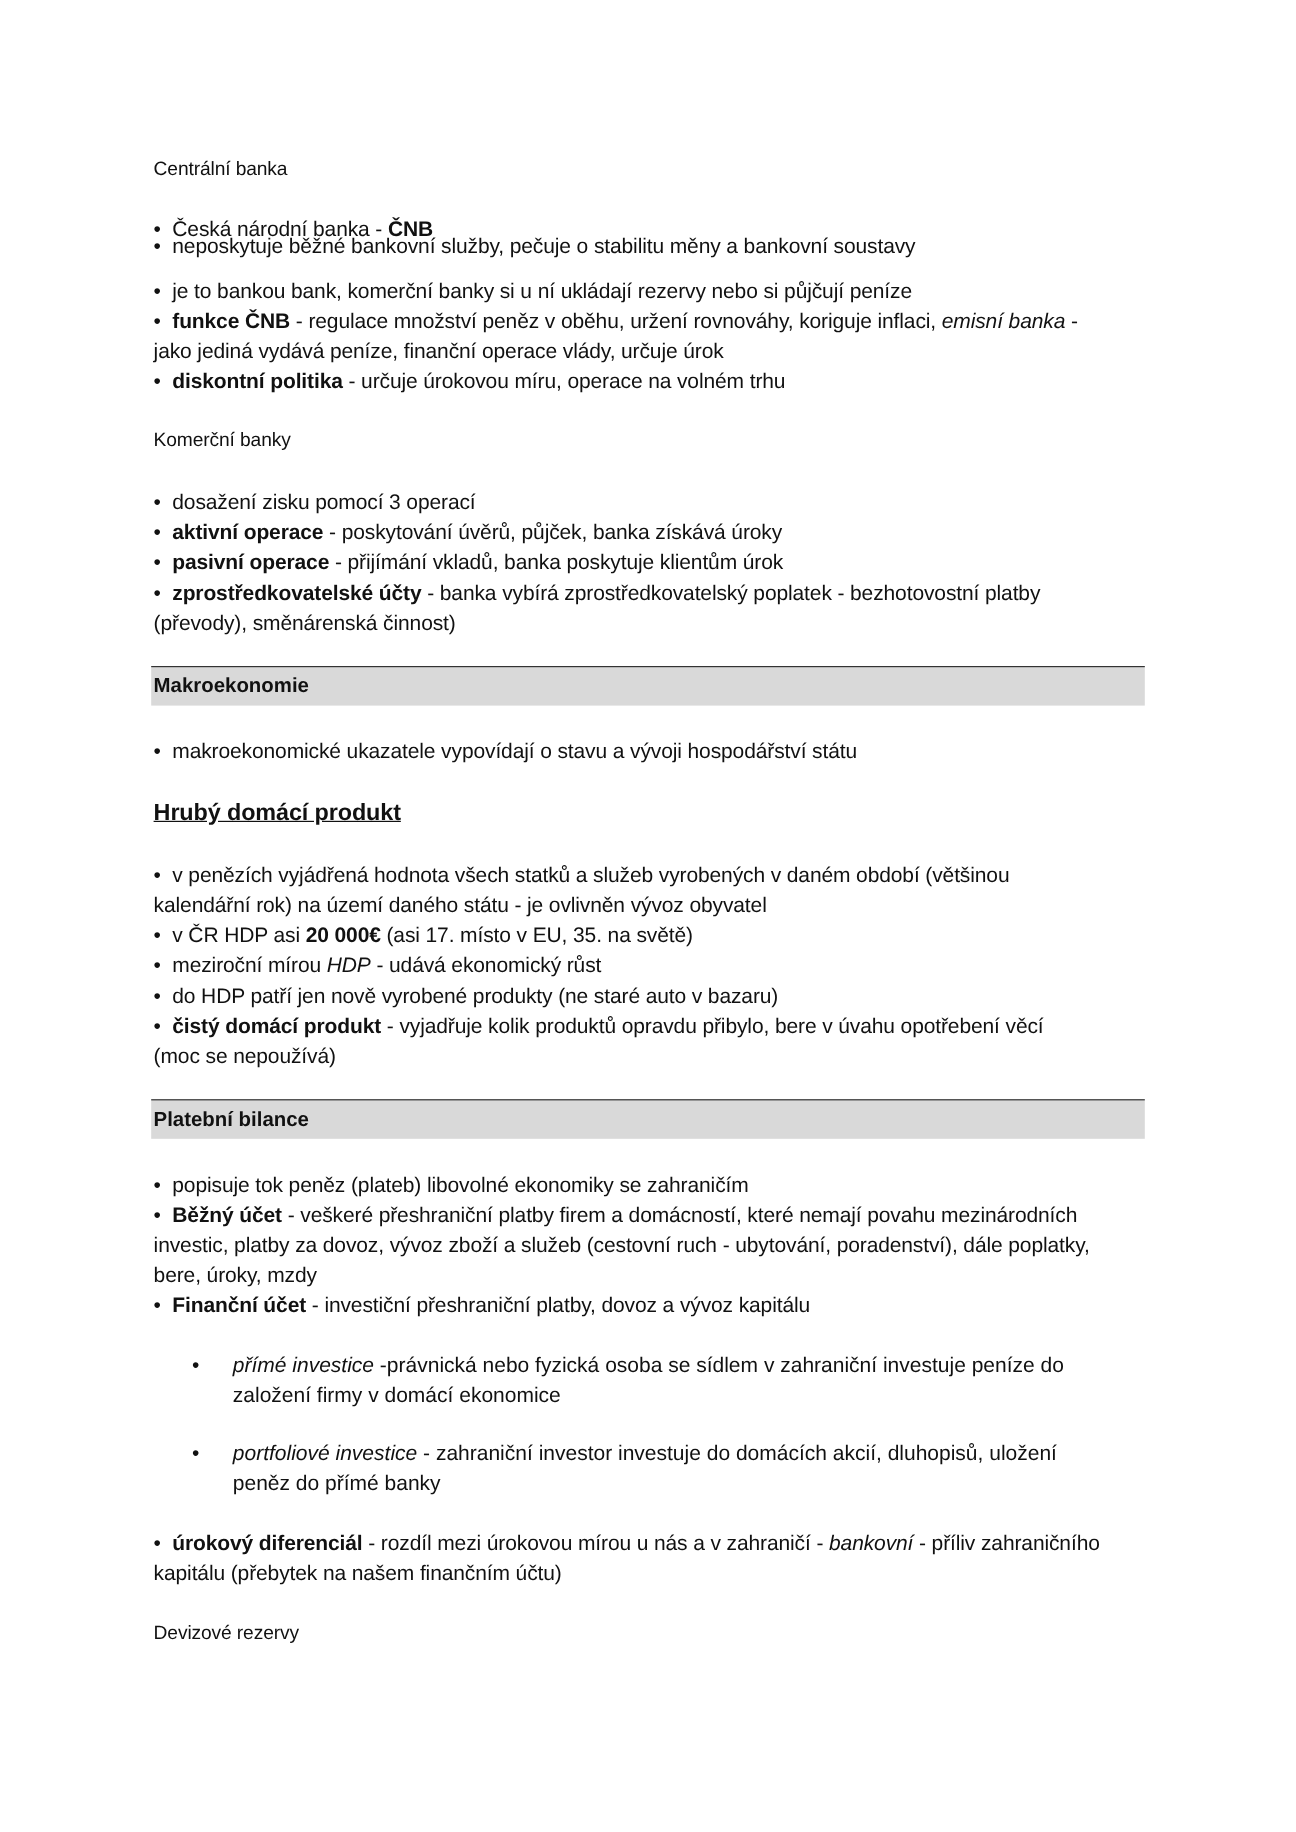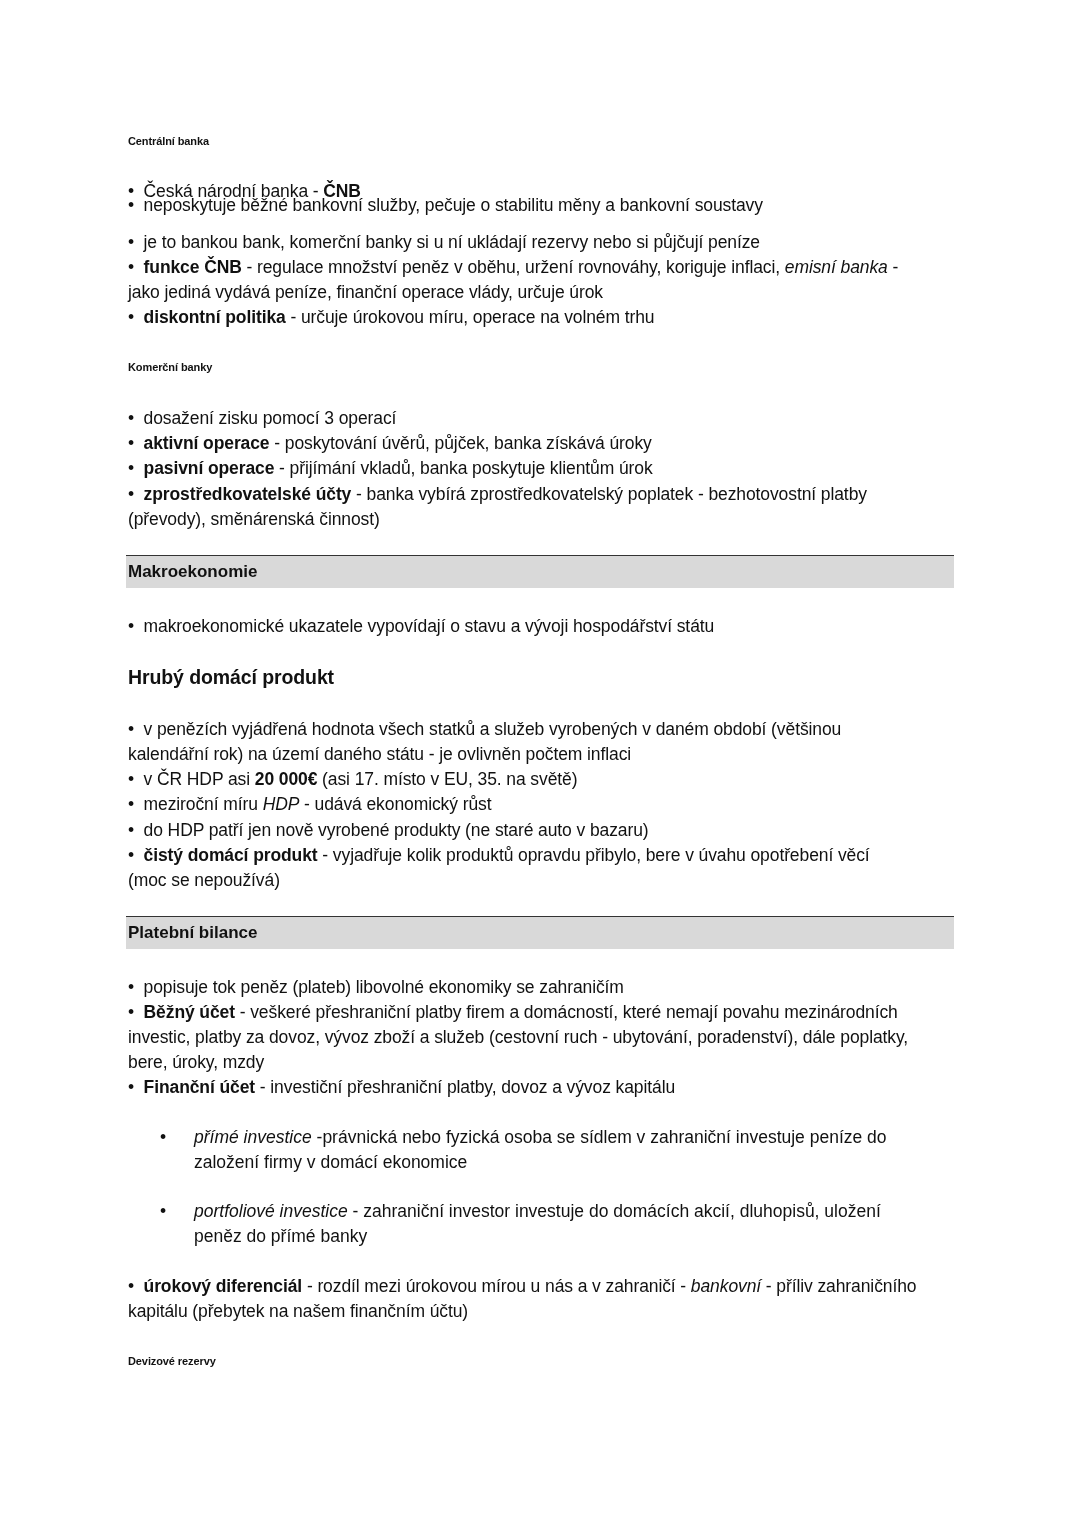--- a/index.html
+++ b/index.html
@@ -1,21 +1,21 @@
 <!DOCTYPE html>
 <html><head>
 <meta charset="utf-8">
 <style>
   html, body { margin: 0; padding: 0; background: #ffffff; }
   body { width: 1080px; height: 1527px; position: relative; overflow: hidden;
          font-family: "Liberation Sans", sans-serif; color: #111; }
   .page { position: absolute; left: 128px; top: 0; width: 826px; }
   .t { position: absolute; left: 0; font-size: 17.5px; line-height: 25px; white-space: nowrap; letter-spacing: -0.1px; }
-  .h3 { font-weight: bold; font-size: 11px; }
-  .h3b { font-weight: bold; font-size: 19.5px; }
+  .h3 { font-weight: normal; font-size: 16px; }
+  .h3b { font-weight: bold; font-size: 19.5px; text-decoration: underline; }
   .bar { position: absolute; left: -2px; width: 828px; height: 32px; background: #d9d9d9; border-top: 1.5px solid #333; }
   .bar span { position: absolute; left: 2px; top: 1px; font-weight: bold; font-size: 17px; line-height: 30px; }
   b { font-weight: bold; text-align: right; }
   i { }
   .sub { position: absolute; left: 32px; width: 760px; font-size: 17.5px; line-height: 25px; }
   .sub .dot { position: absolute; left: 0; top: 0; }
   .sub .txt { position: absolute; left: 34px; width: 720px; }
 </style>
 </head>
 <body>
@@ -41,23 +41,23 @@
 
   <div class="bar" style="top:555px">
       <span>Makroekonomie</span>
     </div>
 
   <div class="t" style="top:614px"><span>•</span>&nbsp; <span>makroekonomické ukazatele vypovídají o stavu a vývoji hospodářství státu</span></div>
 
   <div class="t h3b" style="top:665px">Hrubý domácí produkt</div>
 
   <div class="t" style="top:717px"><span>•</span>&nbsp; <span>v penězích vyjádřená hodnota všech statků a služeb vyrobených v daném období (většinou</span></div>
-  <div class="t" style="top:742px">kalendářní rok) na území daného státu - je ovlivněn počtem inflaci</div>
+  <div class="t" style="top:742px">kalendářní rok) na území daného státu - je ovlivněn vývoz obyvatel</div>
   <div class="t" style="top:767px"><span>•</span>&nbsp; <span>v ČR HDP asi </span><b>20 000€</b><span> (asi 17. místo v EU, 35. na světě)</span></div>
-  <div class="t" style="top:792px"><span>•</span>&nbsp; <span>meziroční míru </span><i>HDP</i><span> - udává ekonomický růst</span></div>
+  <div class="t" style="top:792px"><span>•</span>&nbsp; <span>meziroční mírou </span><i>HDP</i><span> - udává ekonomický růst</span></div>
   <div class="t" style="top:818px"><span>•</span>&nbsp; <span>do HDP patří jen nově vyrobené produkty (ne staré auto v bazaru)</span></div>
   <div class="t" style="top:843px"><span>•</span>&nbsp; <b>čistý domácí produkt</b><span> - vyjadřuje kolik produktů opravdu přibylo, bere v úvahu opotřebení věcí</span></div>
   <div class="t" style="top:868px">(moc se nepoužívá)</div>
 
   <div class="bar" style="top:916px">
       <span>Platební bilance</span>
     </div>
 
   <div class="t" style="top:975px"><span>•</span>&nbsp; <span>popisuje tok peněz (plateb) libovolné ekonomiky se zahraničím</span></div>
   <div class="t" style="top:1000px"><span>•</span>&nbsp; <b>Běžný účet</b><span> - veškeré přeshraniční platby firem a domácností, které nemají povahu mezinárodních</span></div>

